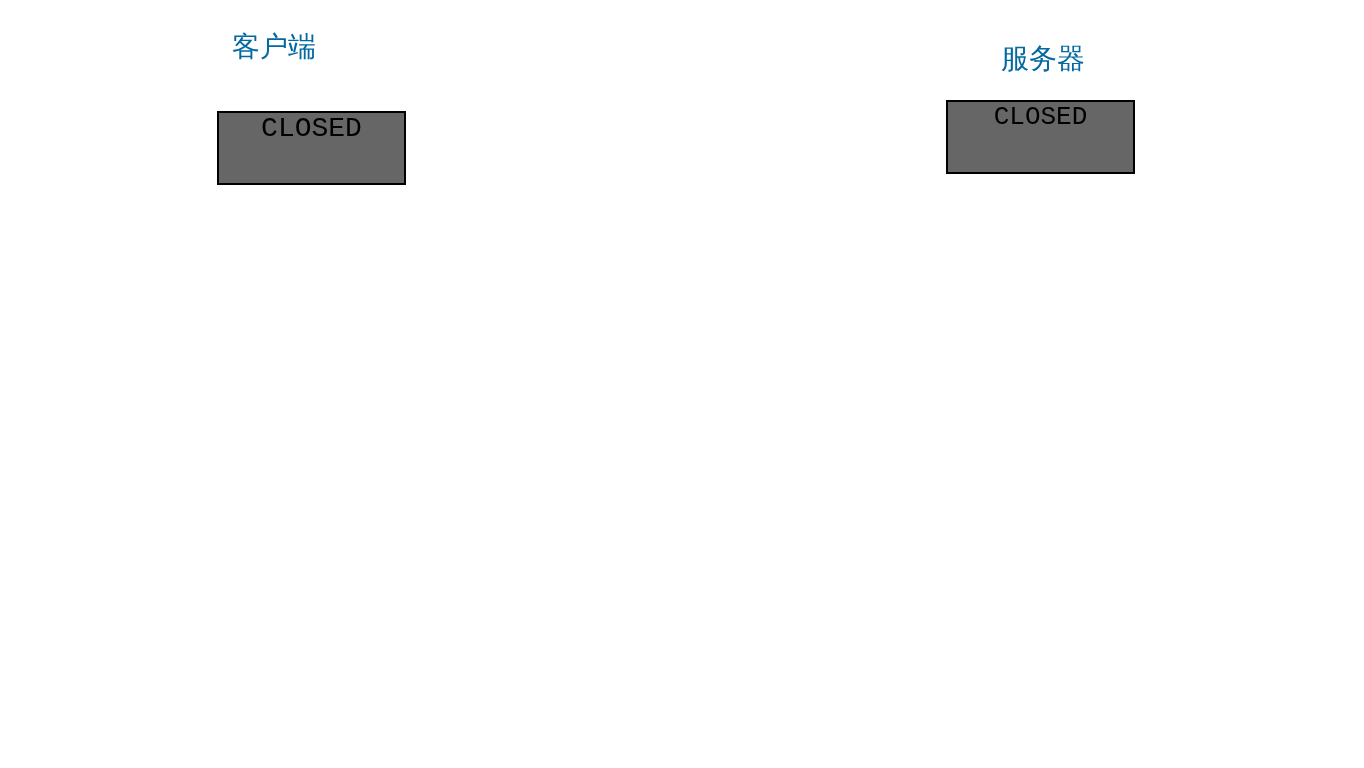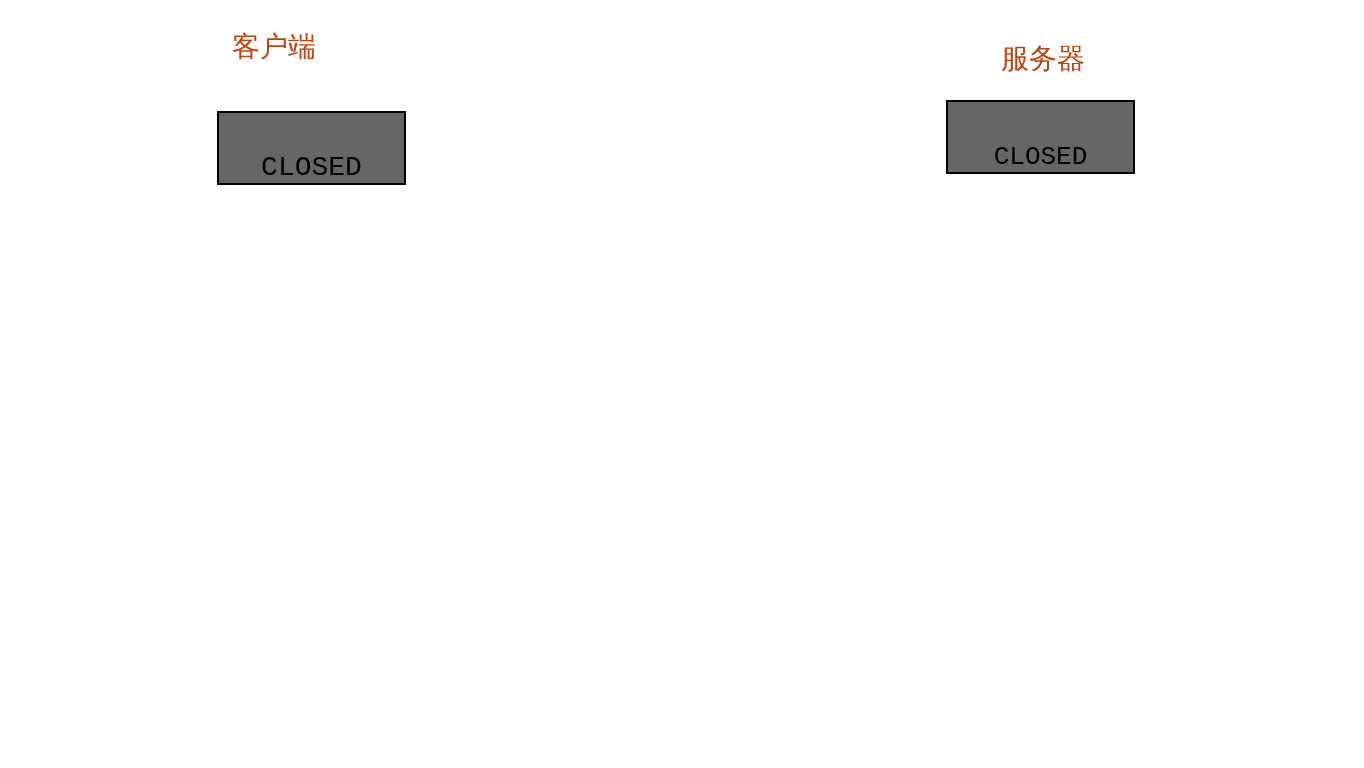--- a/index.html
+++ b/index.html
@@ -10,36 +10,36 @@
     body {
       width: 1364px;
       height: 768px;
       background: #ffffff;
       position: relative;
       font-family: "SimSun", "宋体", serif;
     }
     .title {
       position: absolute;
       font-size: 28px;
-      color: #c2410c;
+      color: #0369a1;
     }
     .client-title {
       left: 232px;
       top: 28px;
     }
     .server-title {
       left: 1001px;
       top: 40px;
     }
     .state-box {
       position: absolute;
       background: #666666;
       border: 2px solid #000000;
       display: flex;
-      align-items: flex-end;
+      align-items: flex-start;
       justify-content: center;
       font-family: "Courier New", monospace;
       color: #000000;
     }
     .client-box {
       left: 217px;
       top: 111px;
       width: 189px;
       height: 74px;
       font-size: 28px;

